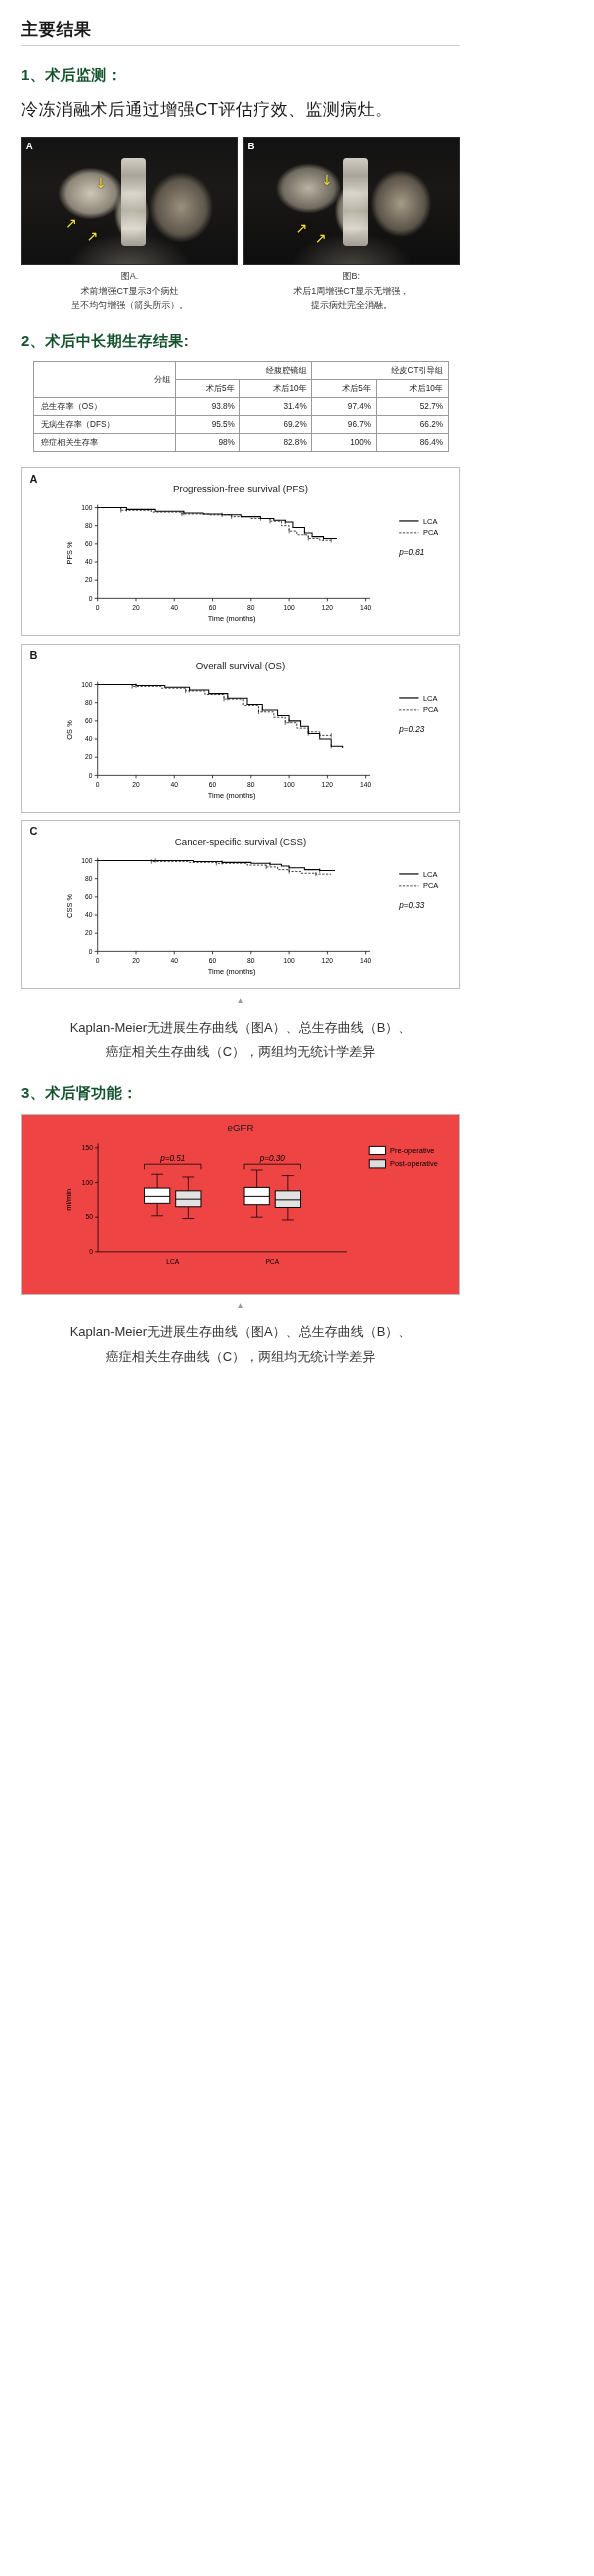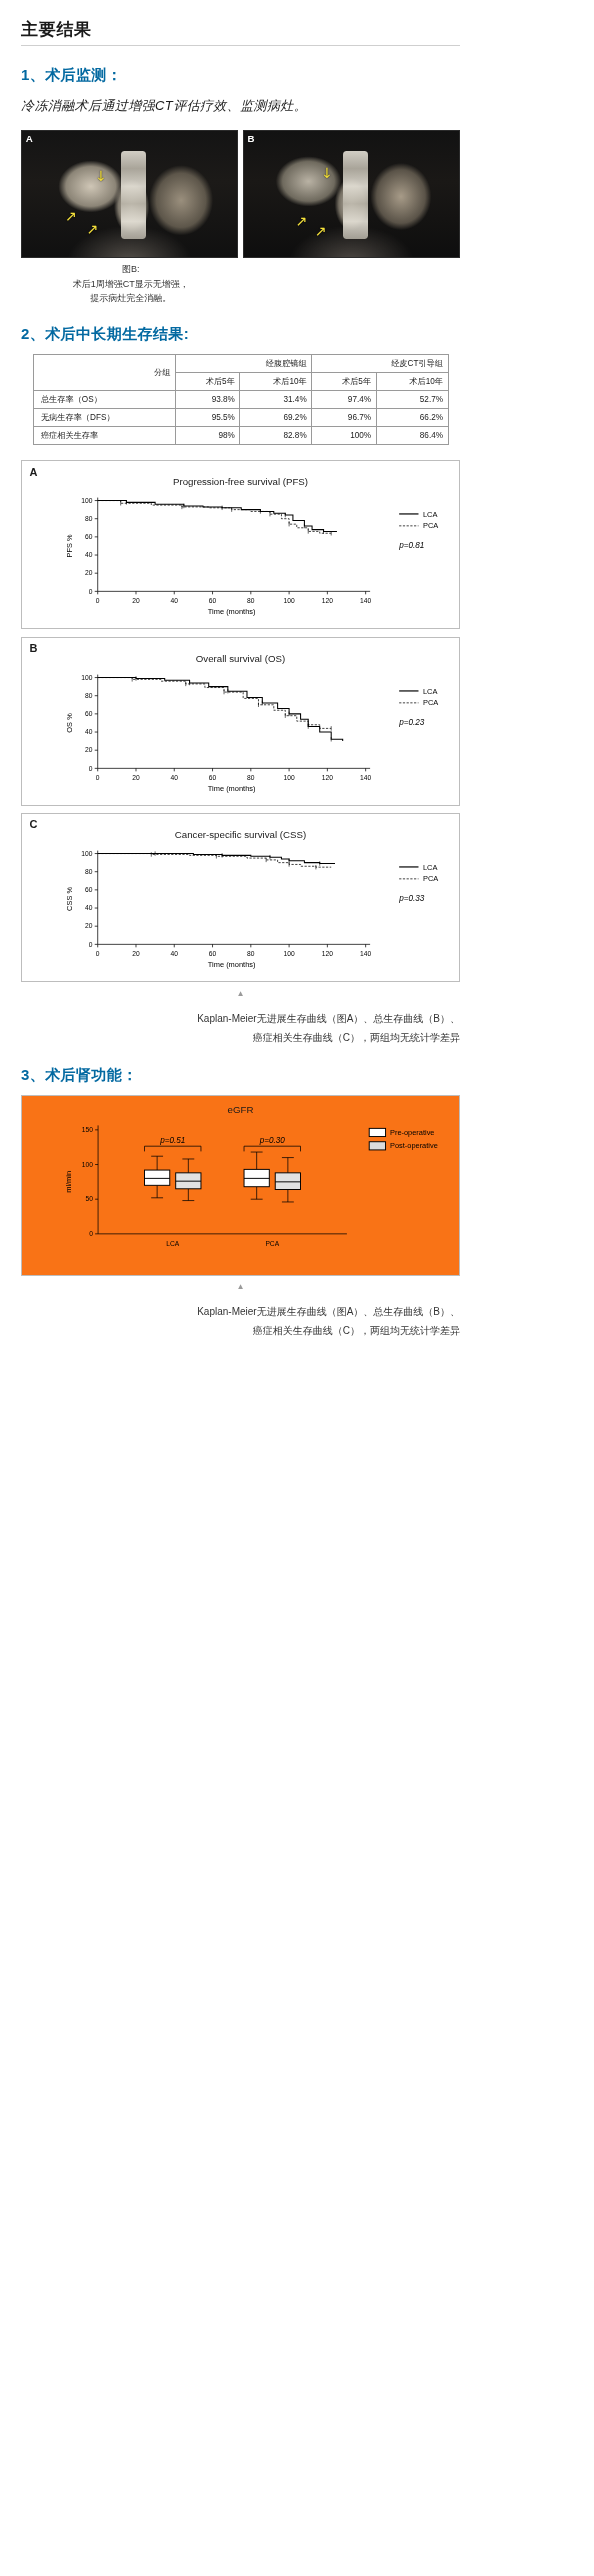--- a/index.html
+++ b/index.html
@@ -17,32 +17,31 @@
     font-weight: bold;
     margin: 4.5px 0 3px 0;
     letter-spacing: 0.7px;
   }
   .title-rule {
     border: none;
     border-top: 1.5px solid #cfcfcf;
     margin: 4.5px 0 16.4px 0;
   }
   h2.section-title {
-    color: #0369a1;
+    color: #14532d;
     font-size: 15px;
     font-weight: bold;
     margin: 19.3px 0 10.4px 0;
     letter-spacing: 0.4px;
   }
   p.body-text {
-    font-size: 13px;
+    font-size: 17px;
     line-height: 1.75;
     margin: 0 0 12px 0;
     letter-spacing: 0.4px;
-    font-style: italic;
   }
 
   
   .ct-figure { margin: 7.4px 0 4.5px 0; }
   .ct-row { display: flex; gap: 4.5px; }
   .ct-panel {
     position: relative;
     width: 50%;
     height: 128px;
     overflow: hidden;
@@ -118,34 +117,34 @@
   }
   .km-letter {
     position: absolute; left: 7.4px; top: 4.5px;
     font-size: 11px; font-weight: bold;
   }
   .km-title {
     text-align: center; font-size: 9.7px; margin: 9px 0 0 0;
   }
   .km-svg { display:block; margin: 0 auto; }
   .figure-note {
-    text-align: right;
-    font-size: 10px;
+    text-align: center;
+    font-size: 13px;
     line-height: 1.9;
     color: #333;
     margin: 10.4px 0 3px 0;
   }
   .caret { display:block; text-align:center; color:#9a9a9a; font-size: 8.2px; margin-top: 6px;}
 
   
   .egfr-box {
     border: 0.7px solid #bdbdbd;
     margin: 7.4px 0 3px 0;
     padding: 6px 4.5px 4.5px 4.5px;
-    background: #f97316;
+    background: #ef4444;
   }
   .egfr-title { text-align:center; font-size: 9.7px; margin: 1.5px 0 0 0; }
   svg text { font-family: "Liberation Sans", sans-serif; }
 </style>
 </head>
 <body>
 
 <div class="page">
 
   <h1 class="main-title">主要结果</h1>
@@ -165,20 +164,25 @@
       </div>
       <div class="ct-panel ct-b">
         <span class="panel-letter">B</span>
         <div class="spine"></div>
         <span class="arrow" style="left:36%; top:28%;">↓</span>
         <span class="arrow" style="left:24%; top:66%;">↗</span>
         <span class="arrow" style="left:33%; top:74%;">↗</span>
       </div>
     </div>
     <div class="fig-caps">
+      <div class="fig-cap">
+        <div>图A.</div>
+        <div>术前增强CT显示3个病灶</div>
+        <div>呈不均匀增强（箭头所示）。</div>
+      </div>
       <div class="fig-cap">
         <div>图B:</div>
         <div>术后1周增强CT显示无增强，</div>
         <div>提示病灶完全消融。</div>
       </div>
     </div>
   </div>
 
   <h2 class="section-title">2、术后中长期生存结果:</h2>
 

